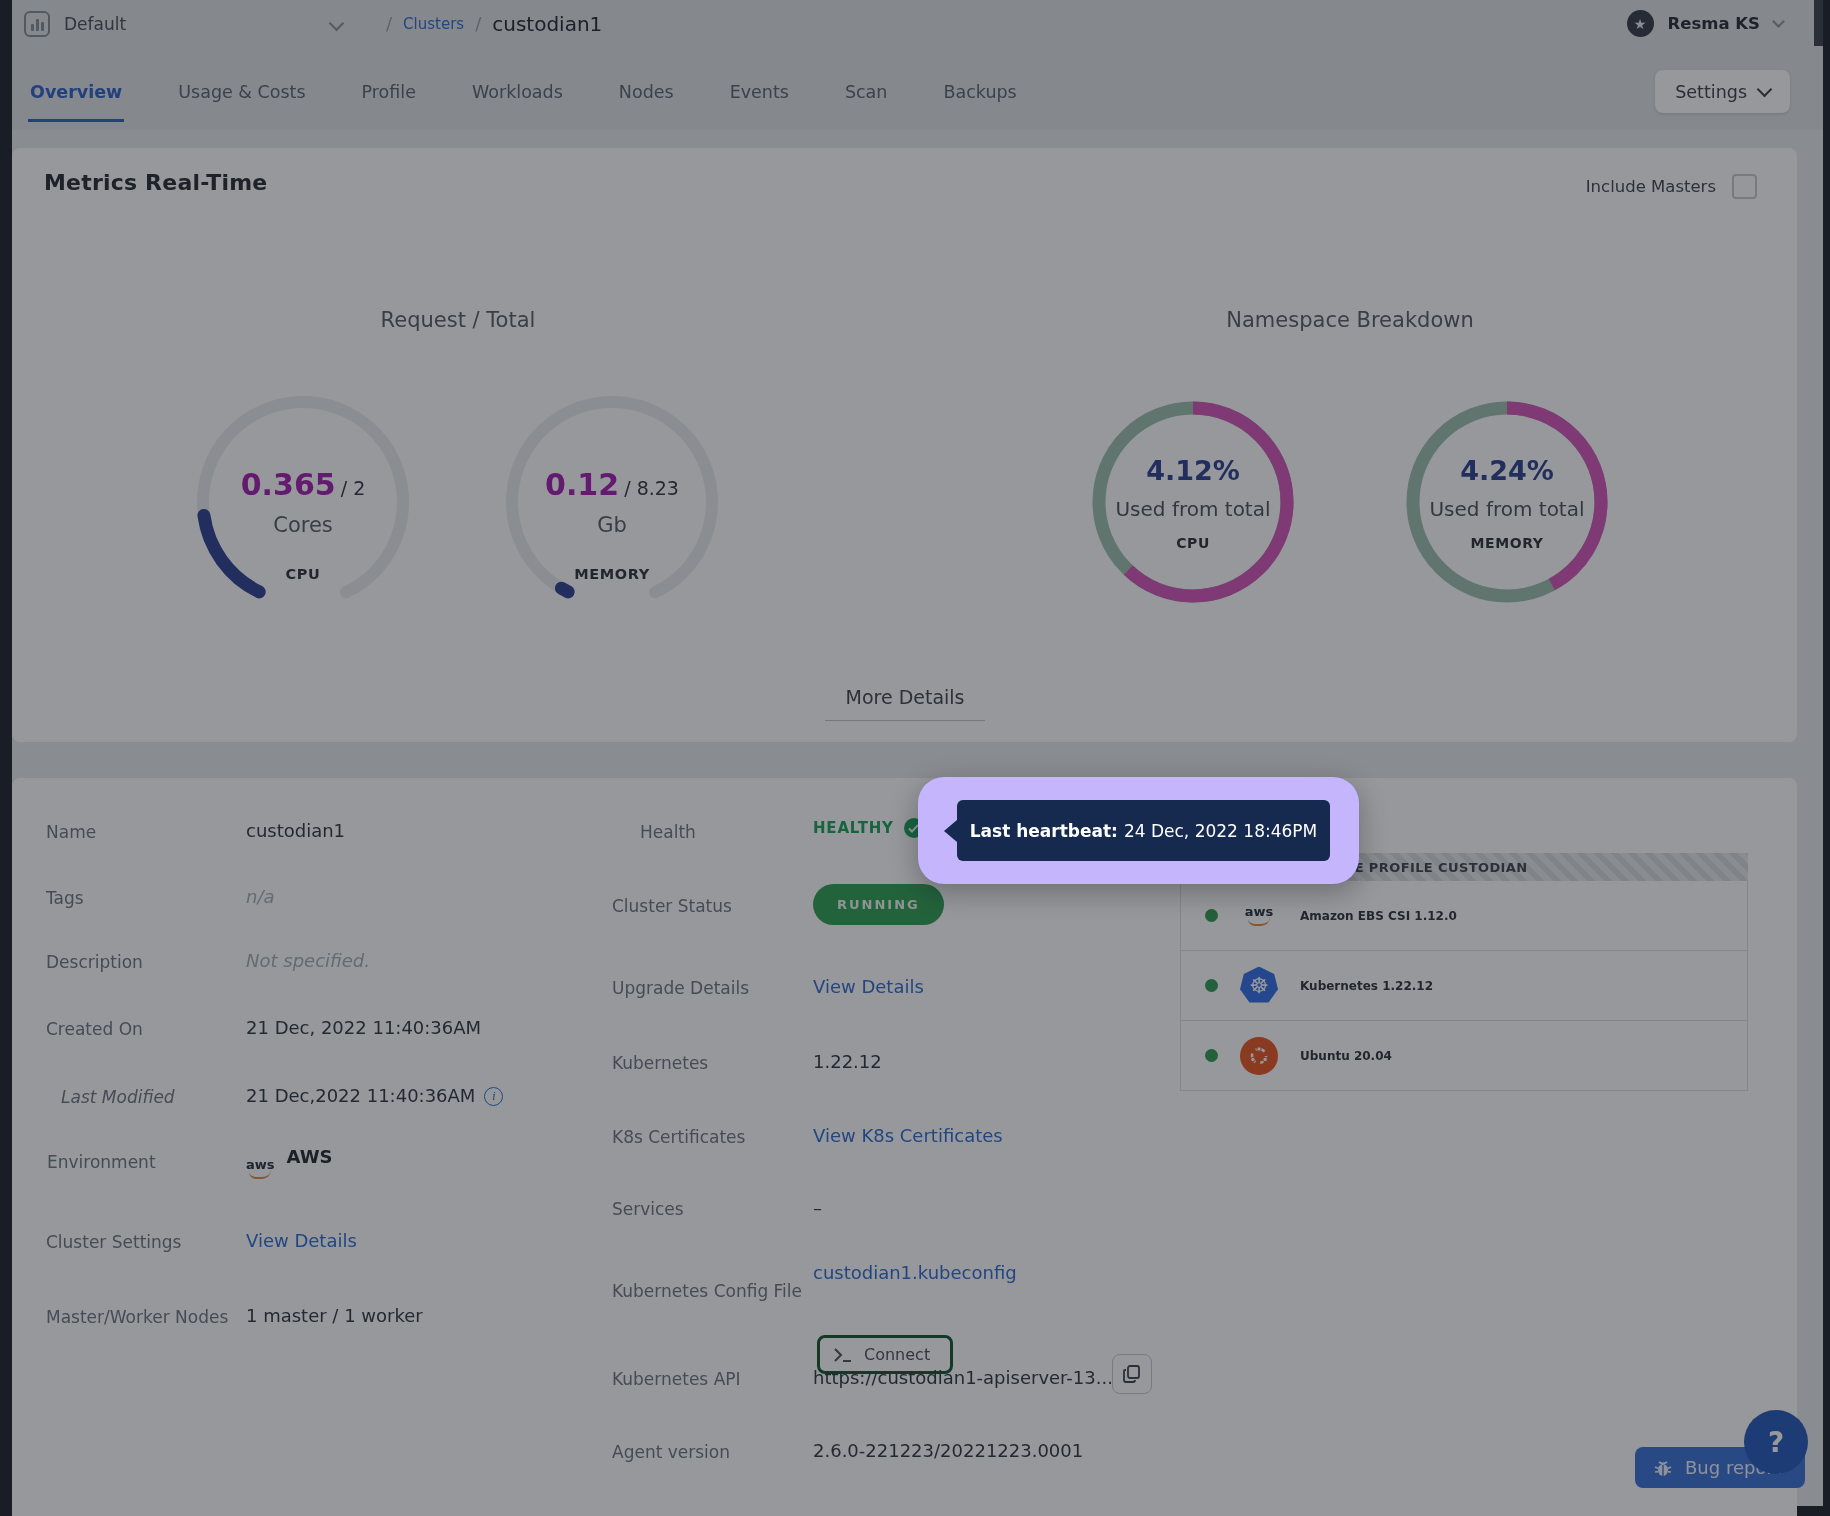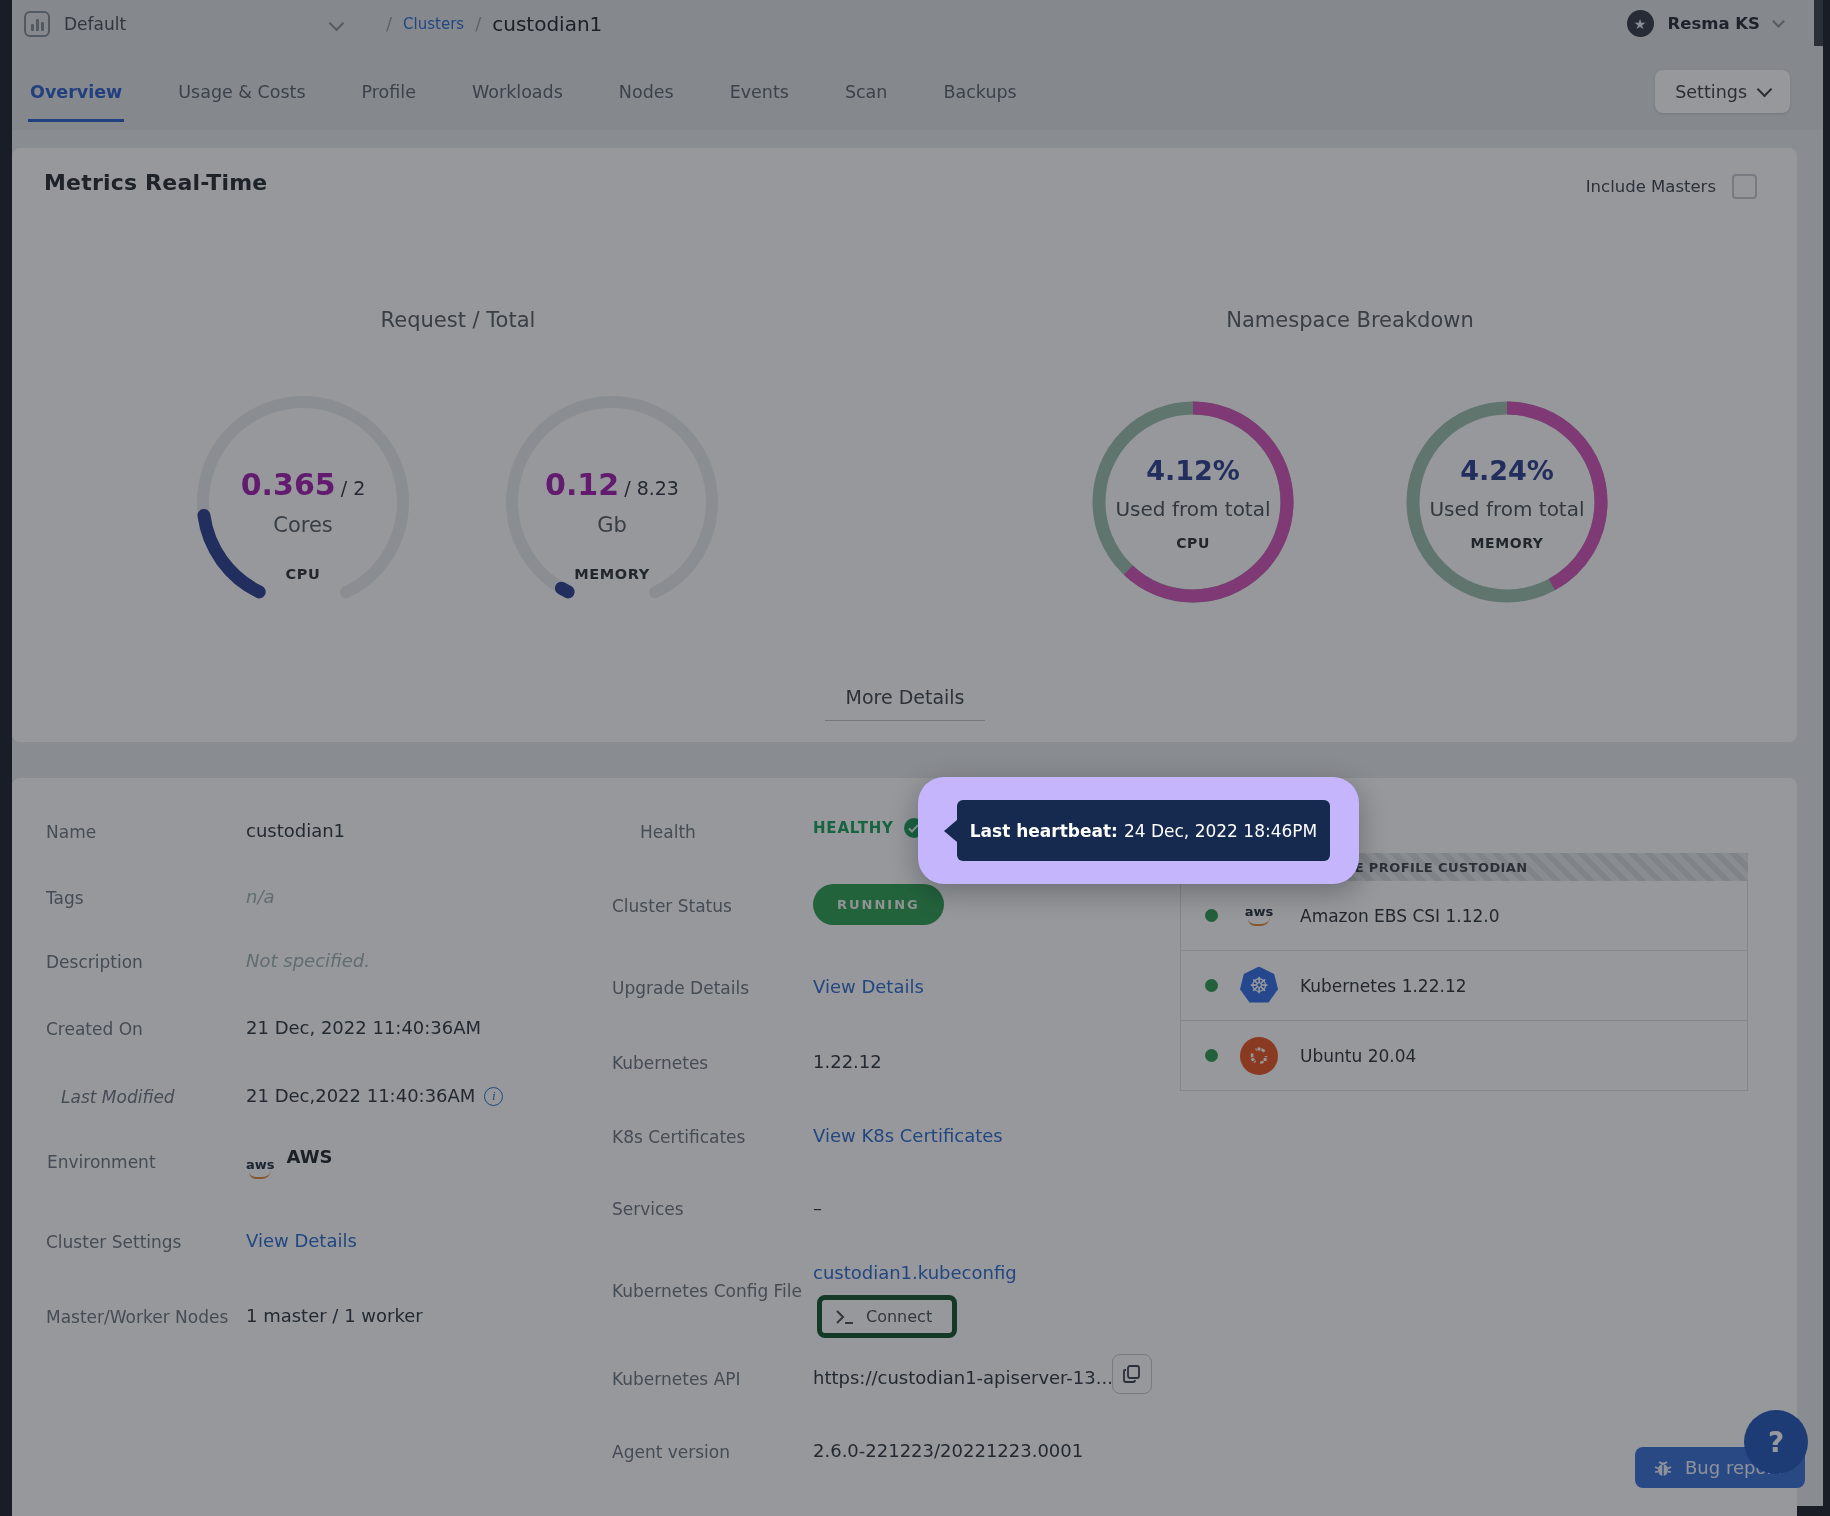--- a/index.html
+++ b/index.html
@@ -72,36 +72,36 @@
   .f-link{color:#2e6bd0;font-weight:500;cursor:pointer;}
   .healthy{color:#18a05a;font-weight:700;font-size:15px;letter-spacing:.8px;display:flex;align-items:center;gap:10px;}
   .check-circle{width:20px;height:20px;border-radius:50%;background:#18a05a;display:inline-flex;align-items:center;justify-content:center;}
   .pill{position:absolute;background:#2f9e53;color:#eef7f0;border:none;border-radius:22px;
     font-size:13px;font-weight:700;letter-spacing:2px;padding:13px 24px;cursor:default;font-family:inherit;}
   .info-i{display:inline-flex;width:17px;height:17px;border:1.5px solid #2e6bd0;border-radius:50%;color:#2e6bd0;
     font-size:11px;align-items:center;justify-content:center;font-style:italic;font-family:"DejaVu Serif",serif;margin-left:9px;vertical-align:2px;}
   .aws-logo{display:inline-flex;flex-direction:column;align-items:center;margin-right:12px;vertical-align:-6px;}
   .aws-word{font-size:13px;font-weight:700;color:#232f3e;line-height:11px;}
   .aws-smile{width:22px;height:7px;border-bottom:2.5px solid #e08a3c;border-radius:0 0 14px 11px;}
-  .connect-btn{position:absolute;display:flex;align-items:center;gap:12px;border:5px solid #14532d;border-radius:8px;
-    background:#fff;padding:7px 20px 7px 14px;font-size:16px;color:#4a5058;cursor:pointer;font-family:inherit;}
+  .connect-btn{position:absolute;display:flex;align-items:center;gap:12px;border:3px solid #14532d;border-radius:8px;
+    background:#fff;padding:7px 20px 7px 14px;font-size:16px;color:#4a5058;cursor:pointer;font-family:inherit;margin-top:40px;}
   .copy-btn{position:absolute;width:40px;height:40px;border:1px solid #c6c9ce;border-radius:8px;background:#fff;
     display:flex;align-items:center;justify-content:center;cursor:pointer;}
 
   
   .infra{position:absolute;left:1168px;top:75px;width:568px;z-index:2;}
   .infra-header{height:28px;display:flex;align-items:center;gap:14px;padding-left:24px;
     background:repeating-linear-gradient(45deg,#d8dadd 0 6px,#e8eaec 6px 12px);
     font-size:13px;font-weight:700;color:#3f444b;letter-spacing:.4px;cursor:pointer;}
   .infra-header .chev{width:7px;height:7px;border-color:#3f444b;}
   .infra-item{height:70px;background:#fff;border:1px solid #dcdee1;border-top:none;display:flex;align-items:center;
     padding-left:24px;gap:20px;box-sizing:border-box;cursor:pointer;}
   .infra-item:first-of-type{border-top:1px solid #dcdee1;}
   .status-dot{width:13px;height:13px;border-radius:50%;background:#2e9950;flex:0 0 13px;}
-  .infra-label{font-size:17px;font-weight:400;color:#2d323a;}
+  .infra-label{font-size:12px;font-weight:700;color:#2d323a;}
   .logo-box{width:42px;display:flex;justify-content:center;}
   .calico-logo{width:40px;height:40px;border-radius:50%;background:#c3cdd6;position:relative;overflow:hidden;}
   .calico-logo i{position:absolute;left:9px;top:7px;width:20px;height:20px;border-radius:50%;background:#555d66;}
   .calico-logo b{position:absolute;right:5px;bottom:4px;width:12px;height:12px;border-radius:50%;background:#d3742f;}
   .k8s-logo{width:38px;height:38px;background:#326ce5;display:flex;align-items:center;justify-content:center;
     clip-path:polygon(50% 0%,90% 20%,100% 60%,75% 95%,25% 95%,0% 60%,10% 20%);color:#fff;font-size:22px;}
   .ubuntu-logo{width:38px;height:38px;border-radius:50%;background:#e95420;display:flex;align-items:center;justify-content:center;}
 
   
   .bug-btn{position:absolute;right:25px;bottom:28px;height:41px;width:170px;background:#3a6fd8;color:#eef2fb;border:none;

